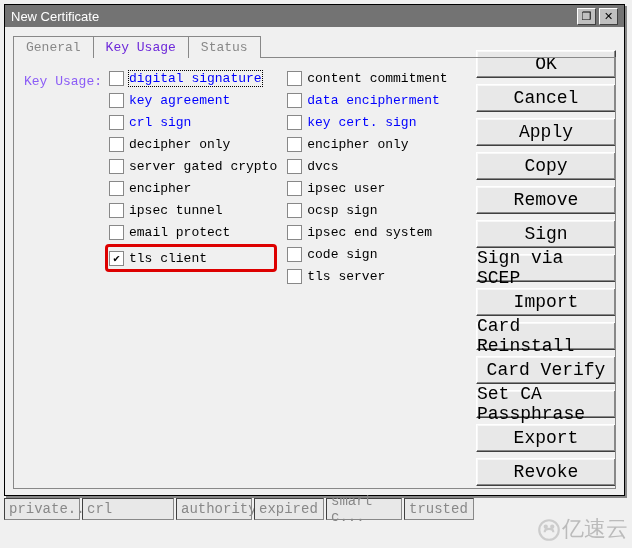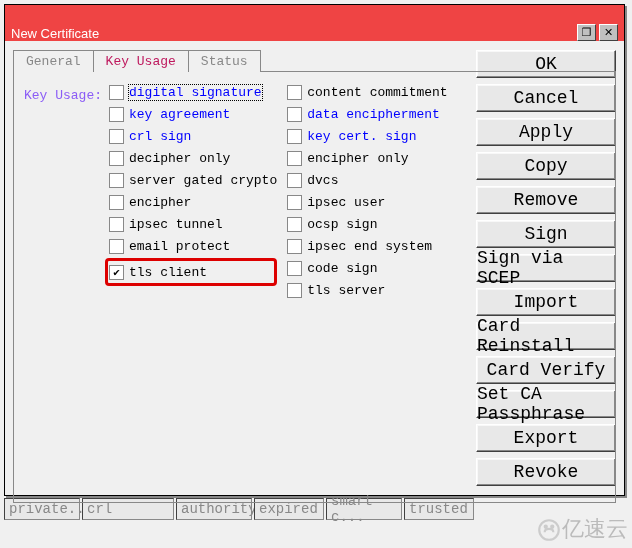--- a/index.html
+++ b/index.html
@@ -1,22 +1,22 @@
 <!DOCTYPE html>
 <html><head>
 <meta charset="utf-8">
 <style>
 html,body{margin:0;padding:0;background:#f0f0f0;font-family:"Courier New",monospace;font-size:13px;width:632px;height:548px;overflow:hidden}
 .win{position:absolute;left:4px;top:4px;width:619px;height:490px;background:#f0f0f0;border:1px solid #000;box-shadow:2px 2px 0 #888}
-.title{height:36px;background:#ef4444;color:#fff;display:flex;align-items:flex-end;padding:0 6px;font-family:"Microsoft YaHei","SimSun",sans-serif;font-size:13px}
+.title{height:22px;background:#737373;color:#fff;display:flex;align-items:center;padding:0 6px;font-family:"Microsoft YaHei","SimSun",sans-serif;font-size:13px}
 .title .t{flex:1}
 .tbtn{width:17px;height:15px;background:#c0c0c0;border:1px solid #fff;border-right-color:#404040;border-bottom-color:#404040;display:flex;align-items:center;justify-content:center;margin-left:3px;color:#000;font-size:11px;font-family:Arial}
 .tabs{display:flex;margin:8px 0 0 8px;position:relative;z-index:2}
 .tab{padding:3px 12px 3px 12px;border:1px solid #888;border-bottom:none;background:#f0f0f0;font-family:"Courier New",monospace;color:#888;margin-right:-1px;position:relative;top:1px}
-.tab.active{background:#f0f0f0;color:#be185d;z-index:3;border-color:#888}
+.tab.active{background:#f0f0f0;color:#6d28d9;z-index:3;border-color:#888}
 .page{border:1px solid #888;margin:0 8px 8px 8px;height:430px;position:relative;z-index:1}
 .content{display:flex;padding:10px}
 .lbl{color:#8b5cf6;font-family:"Courier New";padding-top:6px;width:85px}
 .cols{display:flex}
 .col{display:flex;flex-direction:column;gap:2px}
 .col.c1{margin-right:10px}
 .chk{display:flex;align-items:center;height:20px}
 .box{width:13px;height:13px;border:1px solid #888;background:#fff;margin-right:5px;display:flex;align-items:center;justify-content:center;font-size:11px;color:#000}
 .chk span.txt{color:#0000ff;font-family:"Courier New"}
 .chk.dis span.txt{color:#000}

